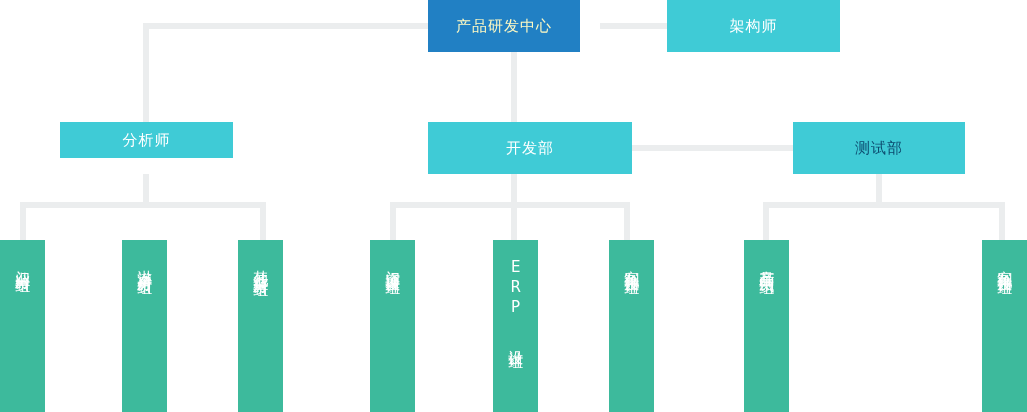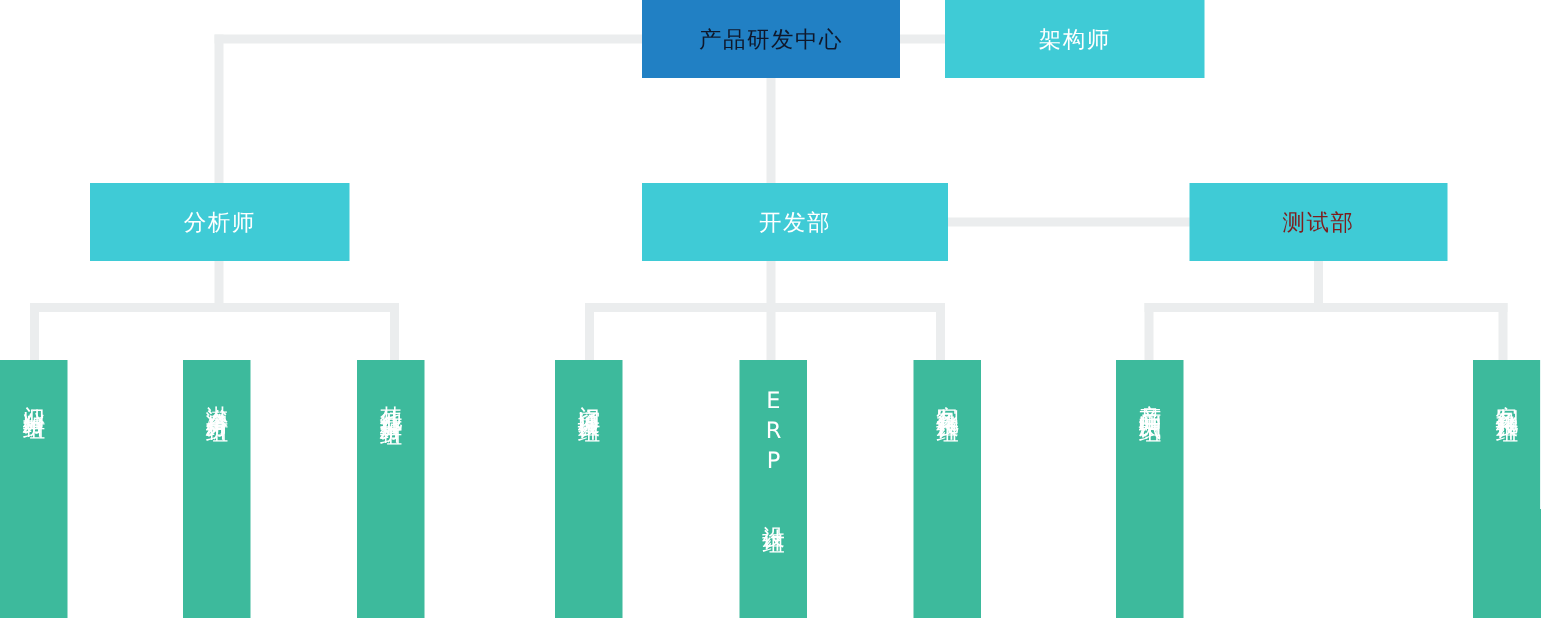--- a/index.html
+++ b/index.html
@@ -66,33 +66,33 @@
       <div class="line" style="left: 390px; top: 202px; width: 240px; height: 6px; background: rgb(235, 237, 238);"></div>
       <div class="line" style="left: 390px; top: 202px; width: 6px; height: 42px; background: rgb(235, 237, 238);"></div>
       <div class="line" style="left: 511px; top: 202px; width: 6px; height: 42px; background: rgb(235, 237, 238);"></div>
       <div class="line" style="left: 624px; top: 202px; width: 6px; height: 42px; background: rgb(235, 237, 238);"></div>
       <div class="line" style="left: 876px; top: 174px; width: 6px; height: 31px; background: rgb(235, 237, 238);"></div>
       <div class="line" style="left: 763px; top: 202px; width: 242px; height: 6px; background: rgb(235, 237, 238);"></div>
       <div class="line" style="left: 763px; top: 202px; width: 6px; height: 42px; background: rgb(235, 237, 238);"></div>
       <div class="line" style="left: 999px; top: 202px; width: 6px; height: 42px; background: rgb(235, 237, 238);"></div>
     </div>
   <div id="nodes">
-      <div class="node horiz lvl-root" style="left: 428px; top: 0px; width: 172px; height: 52px; background: rgb(33, 128, 196); color: #0f172a;">
+      <div class="node horiz lvl-root" style="left: 428px; top: 0px; width: 152px; height: 52px; background: rgb(33, 128, 196); color: #fef9c3;">
         <span>产品研发中心</span>
       </div>
-      <div class="node horiz lvl-aside" style="left: 630px; top: 0px; width: 173px; height: 52px; background: rgb(63, 203, 214); color: rgb(255, 255, 255);">
+      <div class="node horiz lvl-aside" style="left: 667px; top: 0px; width: 173px; height: 52px; background: rgb(63, 203, 214); color: rgb(255, 255, 255);">
         <span>架构师</span>
       </div>
-      <div class="node horiz lvl-dept" style="left: 60px; top: 122px; width: 173px; height: 52px; background: rgb(63, 203, 214); color: rgb(255, 255, 255);">
+      <div class="node horiz lvl-dept" style="left: 60px; top: 122px; width: 173px; height: 36px; background: rgb(63, 203, 214); color: rgb(255, 255, 255);">
         <span>分析师</span>
       </div>
       <div class="node horiz lvl-dept" style="left: 428px; top: 122px; width: 204px; height: 52px; background: rgb(63, 203, 214); color: rgb(255, 255, 255);">
         <span>开发部</span>
       </div>
-      <div class="node horiz lvl-dept" style="left: 793px; top: 122px; width: 172px; height: 52px; background: rgb(63, 203, 214); color: #7f1d1d;">
+      <div class="node horiz lvl-dept" style="left: 793px; top: 122px; width: 172px; height: 52px; background: rgb(63, 203, 214); color: #0c4a6e;">
         <span>测试部</span>
       </div>
       <div class="node vert lvl-team" style="left: 0px; top: 240px; width: 45px; height: 172px; background: rgb(61, 186, 156); color: rgb(255, 255, 255);">
         <span class="vlabel">门业分析组</span>
       </div>
       <div class="node vert lvl-team" style="left: 122px; top: 240px; width: 45px; height: 172px; background: rgb(61, 186, 156); color: rgb(255, 255, 255);">
         <span class="vlabel">淋浴房分析组</span>
       </div>
       <div class="node vert lvl-team" style="left: 238px; top: 240px; width: 45px; height: 172px; background: rgb(61, 186, 156); color: rgb(255, 255, 255);">
         <span class="vlabel">其他行业分析组</span>

